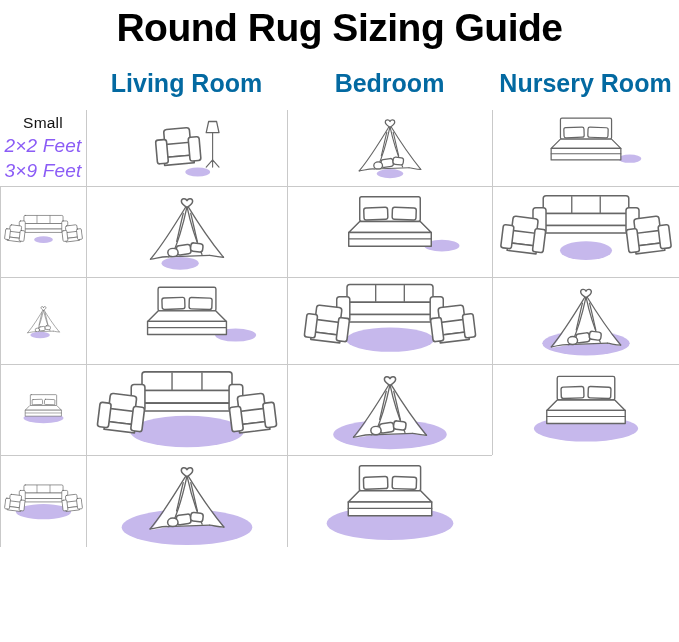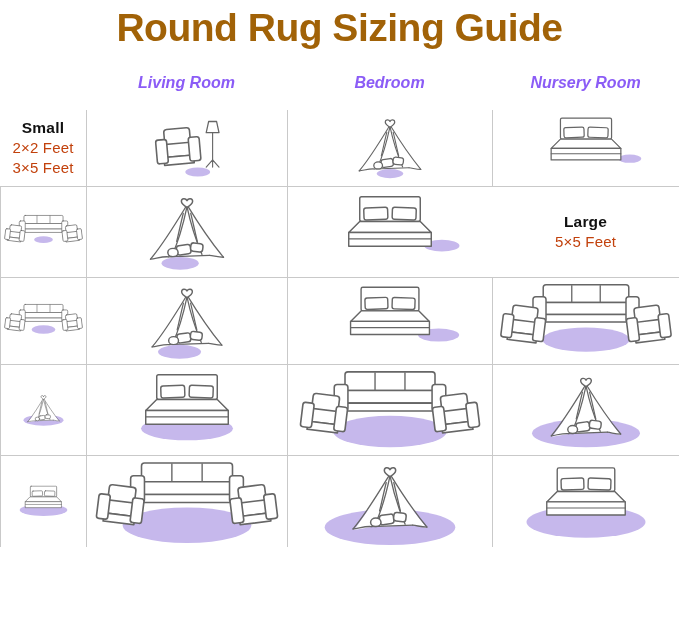--- a/index.html
+++ b/index.html
@@ -12,39 +12,39 @@
   html,body{margin:0;padding:0;}
   body{
     width:679px;height:642px;overflow:hidden;
     background:var(--background);
     font-family:"Liberation Sans","DejaVu Sans",sans-serif;
     color:var(--text);
   }
   .page{width:679px;height:642px;}
   .title{
     height:56px;margin:0;display:flex;align-items:center;justify-content:center;
-    font-size:39px;font-weight:bold;letter-spacing:-0.5px;color:#a16207;
+    font-size:39px;font-weight:bold;letter-spacing:-0.5px;color:#000000;
   }
   .grid{
     display:grid;
     grid-template-columns:86px 201px 205px 187px;
     grid-template-rows:54px 76px 91px 87px 91px 92px 95px;
     width:679px;height:586px;
   }
   .cell{position:relative;min-width:0;min-height:0;}
   .head{
     display:flex;align-items:center;justify-content:center;
-    font-size:16px;font-weight:bold;color:#8b5cf6;font-style:italic;
+    font-size:25px;font-weight:bold;color:#0369a1;
   }
   .label{
     display:flex;flex-direction:column;align-items:center;justify-content:center;
     text-align:center;line-height:1.32;
   }
-  .label .size-name{font-size:15.5px;font-weight:bold;letter-spacing:0.2px;}
-  .label .size-line{font-size:15px;letter-spacing:0.2px;color:#c2410c;}
+  .label .size-name{font-size:15.5px;font-weight:normal;letter-spacing:0.2px;}
+  .label .size-line{font-size:19px;letter-spacing:0.2px;color:#8b5cf6;font-style:italic;}
   
   .vline{border-left:1px solid var(--grid-line);}
   .hline{border-top:1px solid var(--grid-line);}
   .art{display:flex;align-items:stretch;justify-content:center;}
   .art svg{display:block;width:100%;height:100%;}
   .rug{fill:var(--rug);stroke:none;}
   .furn{fill:#ffffff;stroke:var(--furniture-line);stroke-width:1.6;stroke-linejoin:round;stroke-linecap:round;}
   .ln{fill:none;stroke:var(--furniture-line);stroke-width:1.4;stroke-linejoin:round;stroke-linecap:round;}
   .fillw{fill:#ffffff;stroke:none;}
 </style>
@@ -106,21 +106,21 @@
   <div class="grid">
 
     <div class="cell head"></div>
     <div class="cell head">Living Room</div>
     <div class="cell head">Bedroom</div>
     <div class="cell head">Nursery Room</div>
 
     <div class="cell label">
       <div class="size-name">Small</div>
       <div class="size-line">2×2 Feet</div>
-      <div class="size-line">3×5 Feet</div>
+      <div class="size-line">3×9 Feet</div>
     </div>
     <div class="cell art vline">
       <svg viewBox="0 0 200 92">
         <ellipse class="rug" cx="113" cy="75" rx="15" ry="5.5"></ellipse>
         <use href="#chair" x="60" y="20" width="58" height="48" transform="rotate(-5 89 44)"></use>
         <use href="#lamp" x="118" y="12" width="26" height="60"></use>
       </svg>
     </div>
     <div class="cell art vline">
       <svg viewBox="0 0 200 92">
@@ -149,24 +149,20 @@
         <ellipse class="rug" cx="93" cy="78" rx="19" ry="6.5"></ellipse>
       </svg>
     </div>
     <div class="cell art vline hline">
       <svg viewBox="0 0 200 92">
         <ellipse class="rug" cx="153" cy="60" rx="18" ry="6"></ellipse>
         <use href="#bed" x="48" y="8" width="104" height="60"></use>
       </svg>
     </div>
 
-    <div class="cell label hline">
-      <div class="size-name">Large</div>
-      <div class="size-line">5×5 Feet</div>
-    </div>
     <div class="cell art vline hline">
       <svg viewBox="0 0 200 92">
         <ellipse class="rug" cx="100" cy="66" rx="28" ry="10"></ellipse>
         <use href="#sofa" x="40" y="4" width="120" height="50"></use>
         <use href="#chair" x="8" y="28" width="50" height="42" transform="rotate(7 33 49)"></use>
         <use href="#chair" x="142" y="28" width="50" height="42" transform="rotate(-7 167 49)"></use>
       </svg>
     </div>
     <div class="cell art vline hline">
       <svg viewBox="0 0 200 92">

